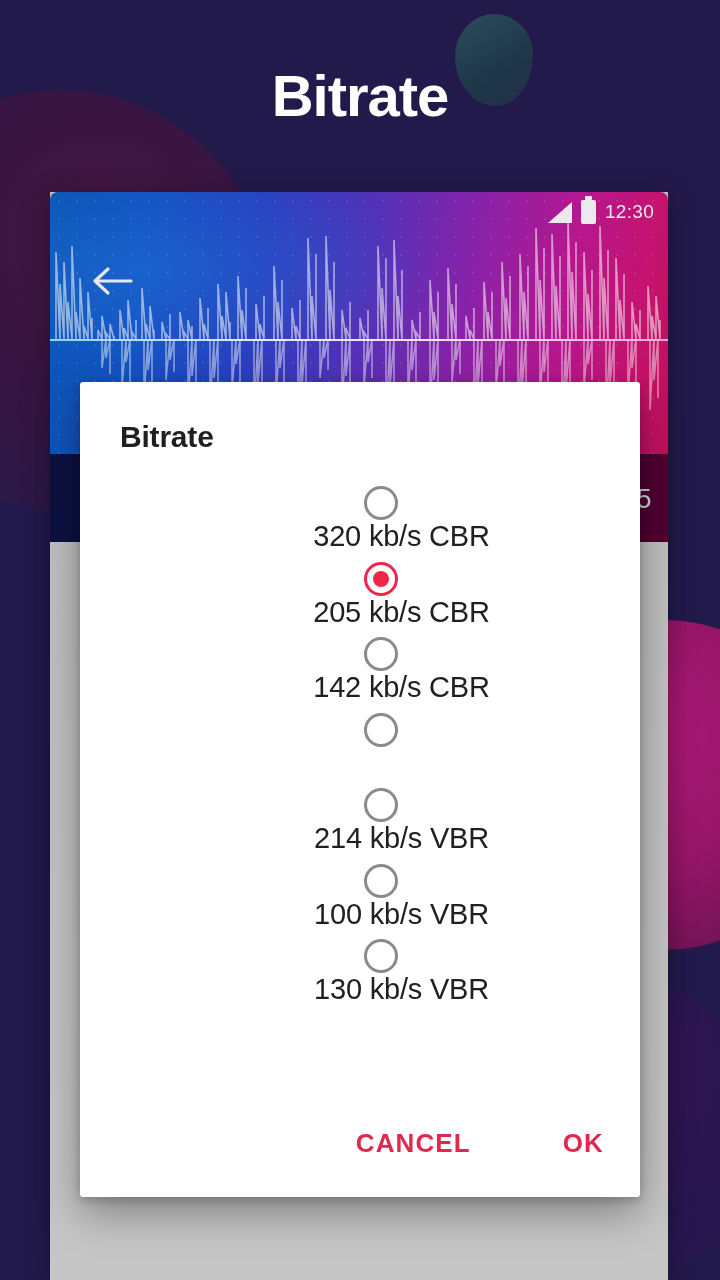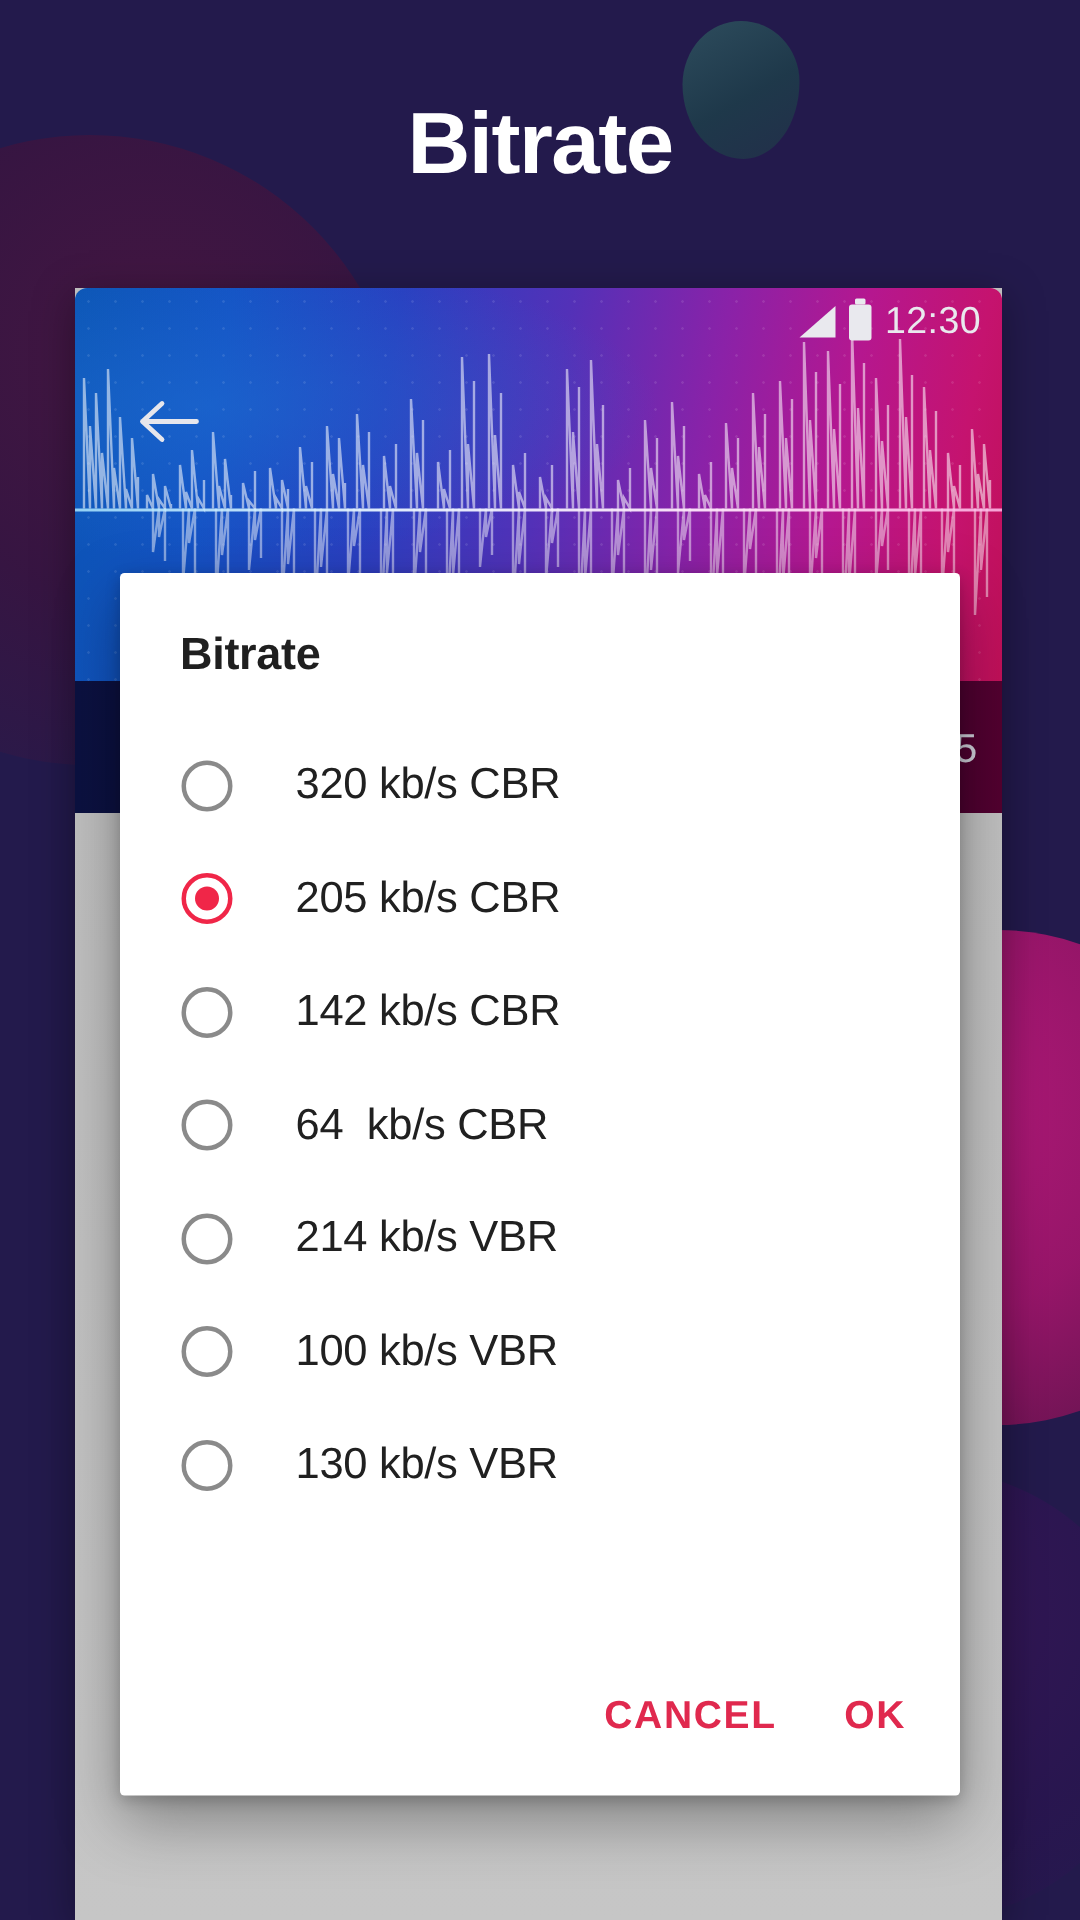--- a/index.html
+++ b/index.html
@@ -141,21 +141,21 @@
   #battery-icon::before {
     content:"";
     position:absolute;
     left: 4px; top: -4px;
     width: 7px; height: 4px;
     background: #e9e9ee;
     border-radius: 1px;
   }
   #status-time {
     color: #e9e9ee;
-    font-size: 25px;
+    font-size: 19px;
     letter-spacing: .3px;
   }
 
   
   #back-button {
     position: absolute;
     left: 36px; top: 66px;
     width: 52px; height: 46px;
     z-index: 3;
     display: flex;
@@ -208,20 +208,21 @@
     position: absolute;
     left: 0; top: 104px;
     width: 560px;
   }
   .option-row {
     display: flex;
     align-items: center;
     height: 75.5px;
     padding-left: 41px;
     cursor: pointer;
+    flex-direction: column;
   }
   .radio {
     width: 34px; height: 34px;
     border-radius: 50%;
     border: 3px solid #8a8a8a;
     flex: 0 0 auto;
     position: relative;
     background: transparent;
   }
   .option-row.selected .radio {
@@ -240,21 +241,21 @@
     font-size: 29px;
     color: #202020;
     white-space: pre;
     letter-spacing: -.2px;
   }
   #dialog-actions {
     position: absolute;
     right: 34px; bottom: 34px;
     display: flex;
     align-items: flex-end;
-    gap: 41px;
+    gap: 88px;
     margin-top: 26px;
   }
   .action-btn {
     background: none;
     border: none;
     color: #e0294e;
     font-family: "Liberation Sans", sans-serif;
     font-size: 26px;
     font-weight: bold;
     letter-spacing: 1.1px;
@@ -380,21 +381,20 @@
     </div>
 
 
     <div class="option-row">
       <div class="radio"></div>
       <div class="option-label">142 kb/s CBR</div>
     </div>
 
     <div class="option-row">
       <div class="radio"></div>
-      <div class="option-label">64  kb/s CBR</div>
     </div>
 
     <div class="option-row">
       <div class="radio"></div>
       <div class="option-label">214 kb/s VBR</div>
     </div>
 
     <div class="option-row">
       <div class="radio"></div>
       <div class="option-label">100 kb/s VBR</div>

